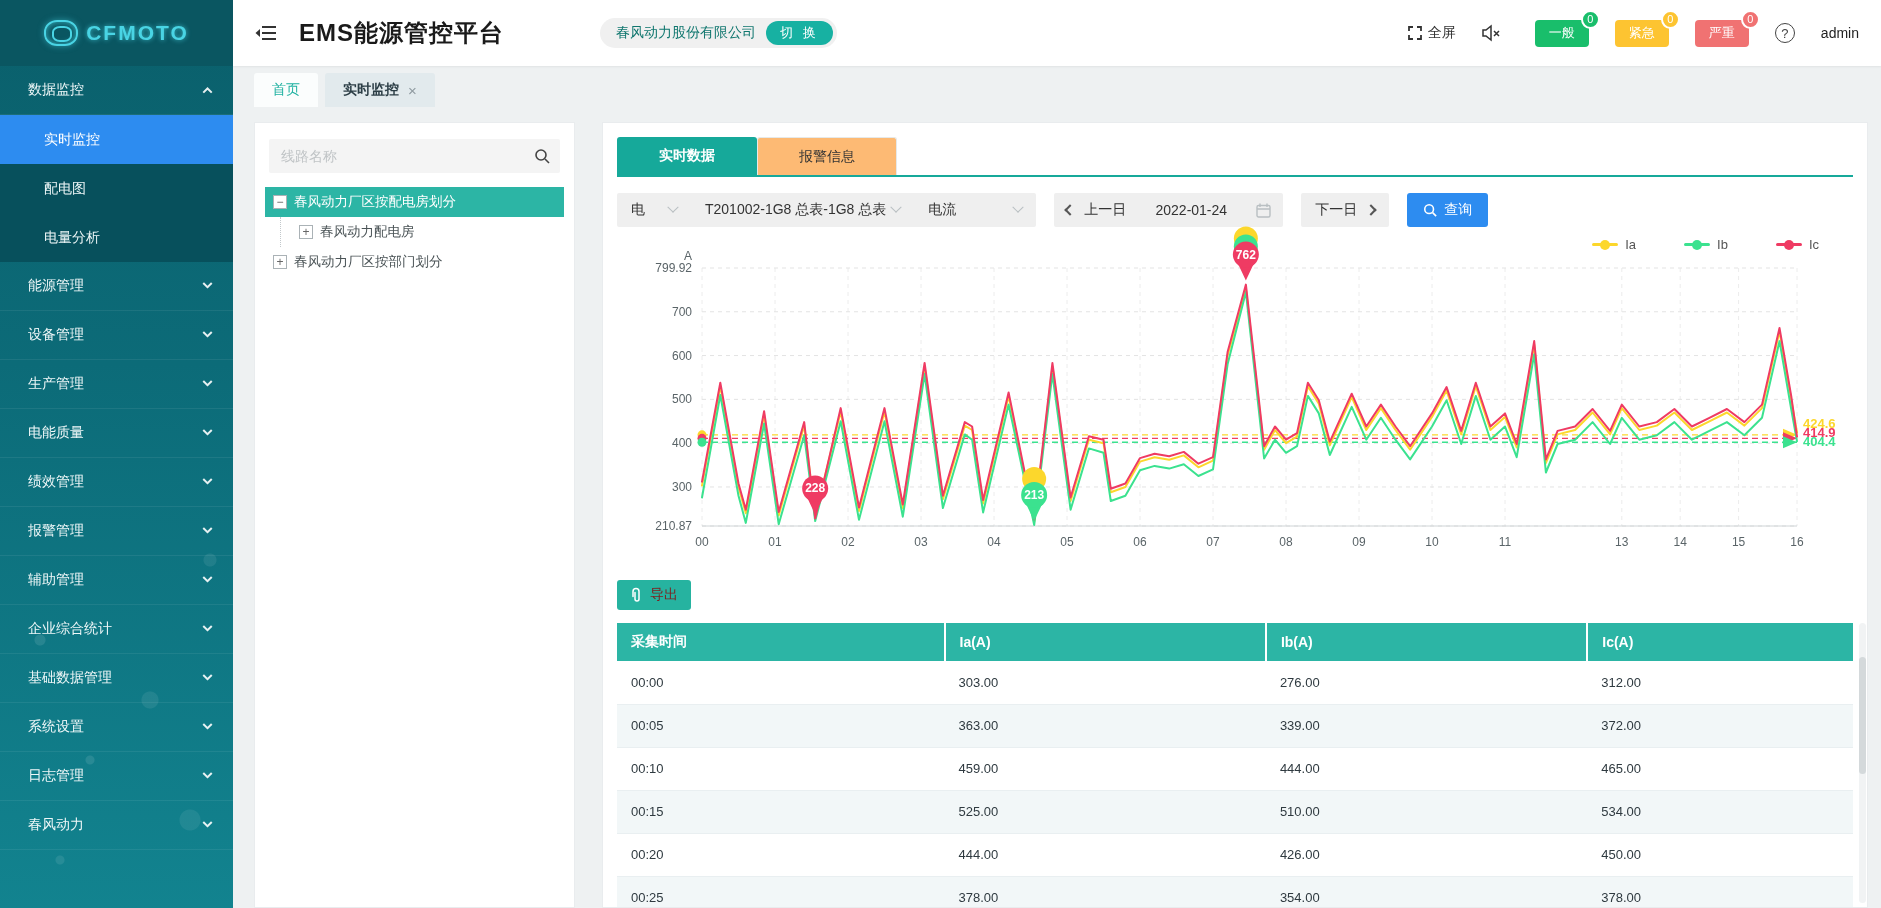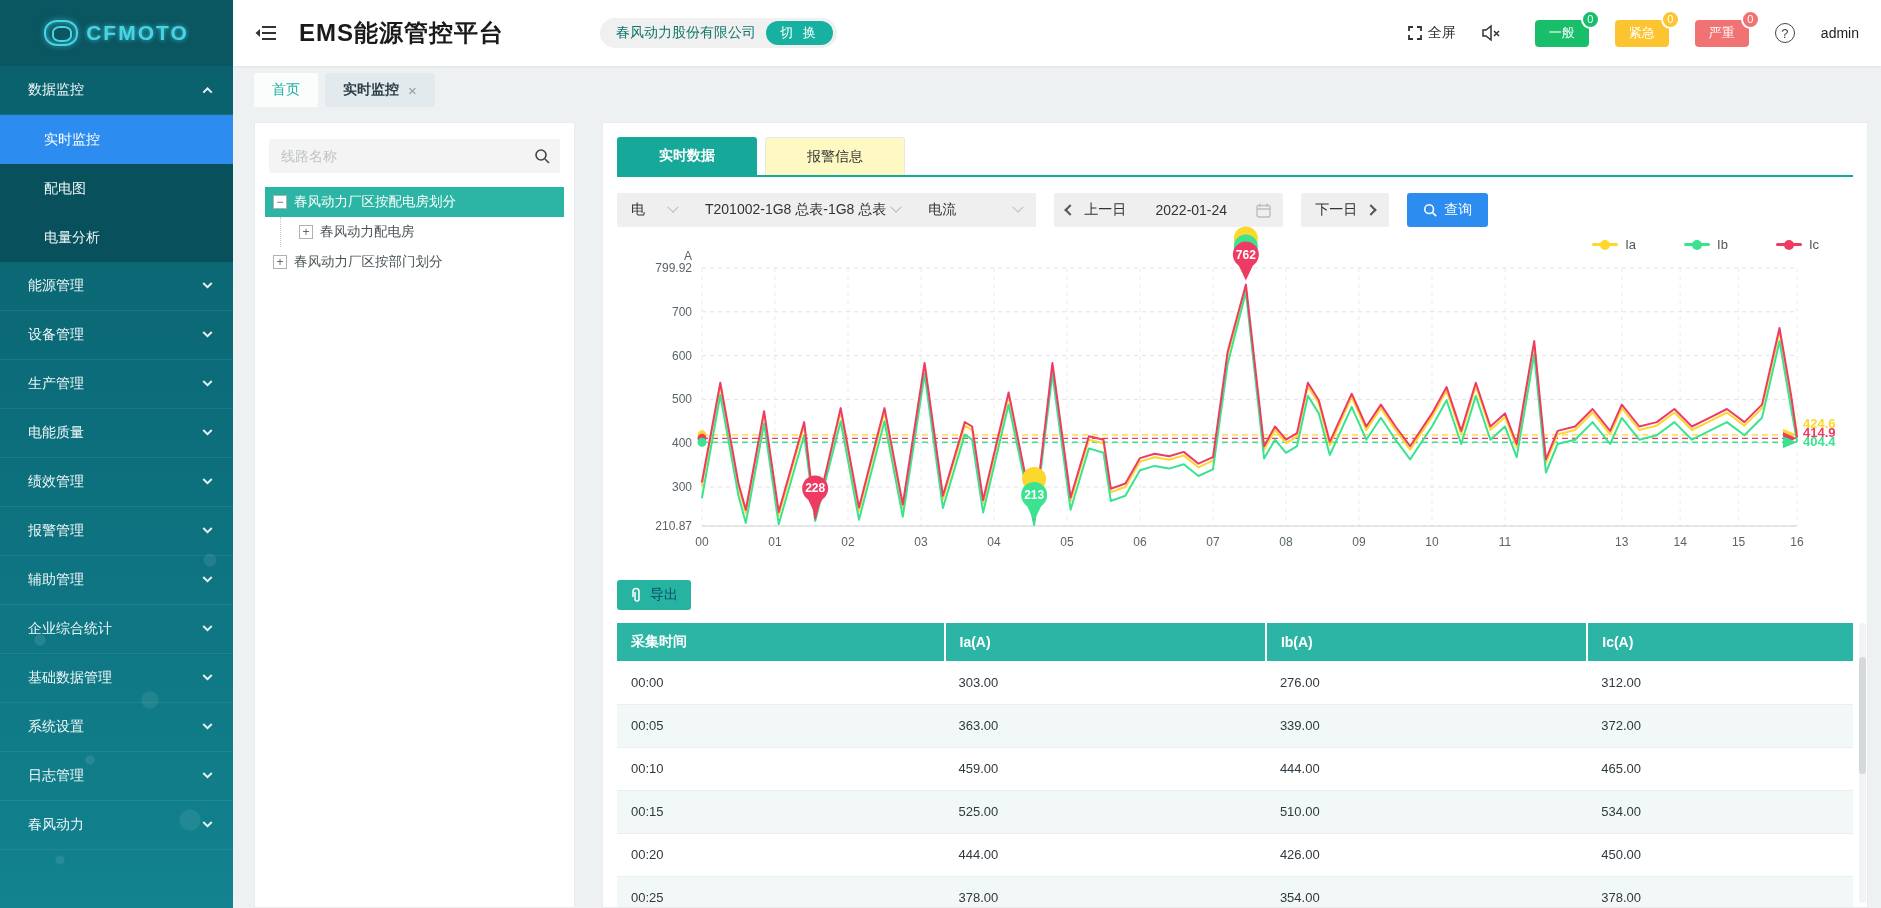--- a/index.html
+++ b/index.html
@@ -83,21 +83,21 @@
   .tnode.selected { background:#2cb5a5; color:#fff; }
   .tnode .expander { width:14px; height:14px; background:#fff; border:1px solid #aab2b6; color:#666;
     font-size:12px; line-height:12px; text-align:center; flex:none; cursor:pointer;}
   .tchildren { margin-left:15px; border-left:1px dotted #c2c8cb; padding-left:10px; }
 
   
   .rtabs { display:flex; border-bottom:2px solid #16a99a; }
   .rtab { min-width:140px; height:38px; display:flex; align-items:center; justify-content:center;
     font-size:14px; border-radius:3px 3px 0 0; cursor:pointer; }
   .rtab.active { background:#16a99a; color:#fff; font-weight:bold; }
-  .rtab.plain { background:#fef9c3; border:1px solid #e6e9e9; border-bottom:none; color:#333; margin-left:8px;}
+  .rtab.plain { background:#fdba74; border:1px solid #e6e9e9; border-bottom:none; color:#333; margin-left:0;}
 
   
   .filter-row { margin-top:16px; display:flex; align-items:center; gap:18px; }
   .selbar { height:34px; background:#efefef; display:flex; align-items:center; border-radius:2px;}
   .sel { height:34px; display:flex; align-items:center; padding:0 14px; gap:24px; font-size:14px; color:#333; cursor:pointer;}
   .sel.meter { gap:6px; }
   .caret { width:8px; height:8px; border-right:1.6px solid #b9bfc2; border-bottom:1.6px solid #b9bfc2;
     transform:rotate(45deg) translate(-2px,-2px); flex:none;}
   .datebar { height:34px; background:#efefef; display:flex; align-items:center; padding:0 12px; gap:10px;
     border-radius:2px; font-size:14px; color:#333;}
@@ -116,21 +116,21 @@
   .lline { width:26px; height:3px; border-radius:2px; position:relative; }
   .lline::after { content:""; position:absolute; left:8px; top:-3.5px; width:10px; height:10px; border-radius:50%;
     background:inherit; }
 
   
   .chart-wrap { margin-top:2px; height:302px; position:relative; }
   svg { overflow:visible; }
 
   
   .export-btn { margin-top:24px; display:inline-flex; align-items:center; gap:7px; height:30px; padding:0 13px;
-    background:#26b3a0; color:#0c4a6e; border:none; border-radius:3px; font-size:14px; cursor:pointer;
+    background:#26b3a0; color:#7f1d1d; border:none; border-radius:3px; font-size:14px; cursor:pointer;
     font-family:"Liberation Sans",sans-serif;}
   .rt-table { width:100%; border-collapse:collapse; margin-top:13px; table-layout:fixed;}
   .rt-table th { background:#2cb5a5; color:#fff; font-size:14px; font-weight:bold; text-align:left;
     height:38px; padding-left:14px; border-right:2px solid #fff; }
   .rt-table th:last-child { border-right:none; }
   .rt-table td { height:43px; font-size:13px; color:#2f3a40; padding-left:14px; border-bottom:1px solid #e9eff1;}
   .rt-table tr.odd td { background:#f2f7f8; }
   .col1{width:26.5%}.col2{width:26%}.col3{width:26%}.col4{width:21.5%}
 
   .vscroll { position:absolute; right:1px; top:500px; bottom:4px; width:7px; background:#f1f3f4; border-radius:4px;}

